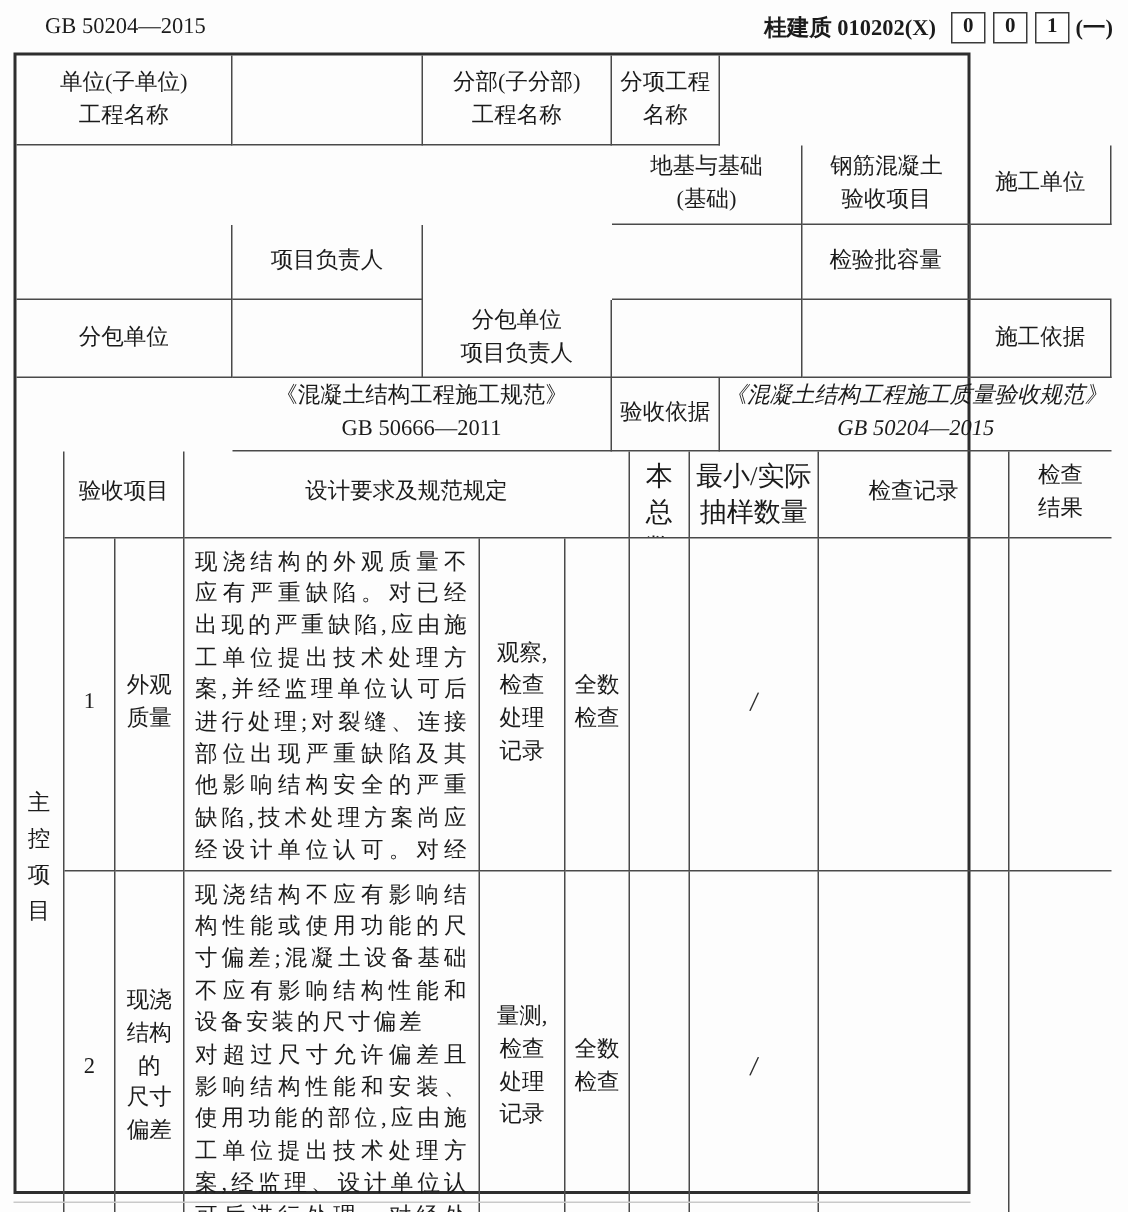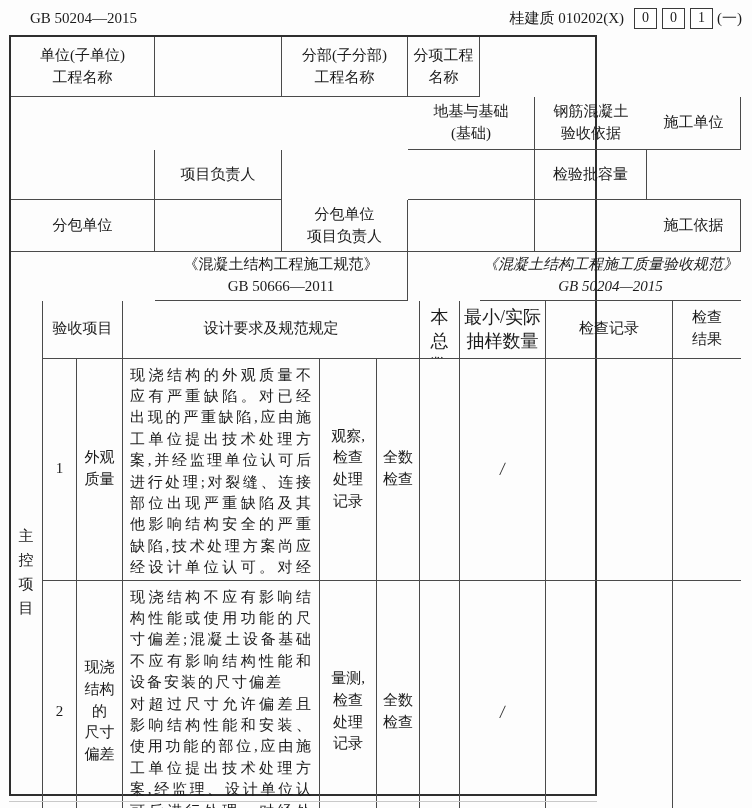--- a/index.html
+++ b/index.html
@@ -18,40 +18,40 @@
     position: absolute;
     left: 0; top: 4px;
     width: 752px; height: 28px;
     display: flex;
     align-items: center;
     justify-content: space-between;
     padding: 0 10px 0 30px;
     box-sizing: border-box;
     font-size: 15px;
   }
-  .topright { display: inline-flex; align-items: center; }
+  .topright { display: inline-flex; align-items: center; font-weight: bold; }
   .serialbox {
     display: inline-flex;
     align-items: center;
     justify-content: center;
     width: 23px; height: 21px;
     border: 1.5px solid #3a3a3a;
     background: #fff;
     margin-left: 5px;
     font-size: 14px;
     box-sizing: border-box;
   }
   .serial-suffix { margin-left: 4px; }
   .form-code { margin-right: 5px; }
 
   
   .form {
     position: absolute;
     left: 9px; top: 35px;
-    width: 588px; height: 761px;
+    width: 638px; height: 761px;
     border: 2px solid #2e2e2e;
     box-sizing: border-box;
     background: #fdfdfd;
   }
   .form::after { 
     content: "";
     position: absolute;
     left: -2px; right: -2px; bottom: -8px;
     height: 1px;
     background: #c9c9c9;
@@ -125,39 +125,40 @@
       <div class="c">单位(子单位)
 工程名称</div>
       <div class="c"></div>
       <div class="c">分部(子分部)
 工程名称</div>
       <div class="c">分项工程
 名称</div>
       <div class="c" style="grid-column: 4 / 6;">地基与基础
 (基础)</div>
       <div class="c noR">钢筋混凝土
-验收依据</div>
+验收项目</div>
 
       <div class="c">施工单位</div>
       <div class="c"></div>
       <div class="c">项目负责人</div>
       <div class="c" style="grid-column: 4 / 6;"></div>
       <div class="c">检验批容量</div>
       <div class="c noR"></div>
 
       <div class="c">分包单位</div>
       <div class="c"></div>
       <div class="c">分包单位
 项目负责人</div>
       <div class="c" style="grid-column: 4 / 6;"></div>
       <div class="c noR"></div>
 
       <div class="c">施工依据</div>
       <div class="c" style="grid-column: 2 / 4;">《混凝土结构工程施工规范》
 GB 50666—2011</div>
+      <div class="c">验收依据</div>
       <div class="c noR" style="grid-column: 5 / 8; font-style: italic;">《混凝土结构工程施工质量验收规范》
 GB 50204—2015</div>
     </div>
 
     <div class="grid grid-b">
 
       <div class="c noB vertical-label" style="grid-column: 1; grid-row: 1 / 4;">主
 控
 项
 目</div>

